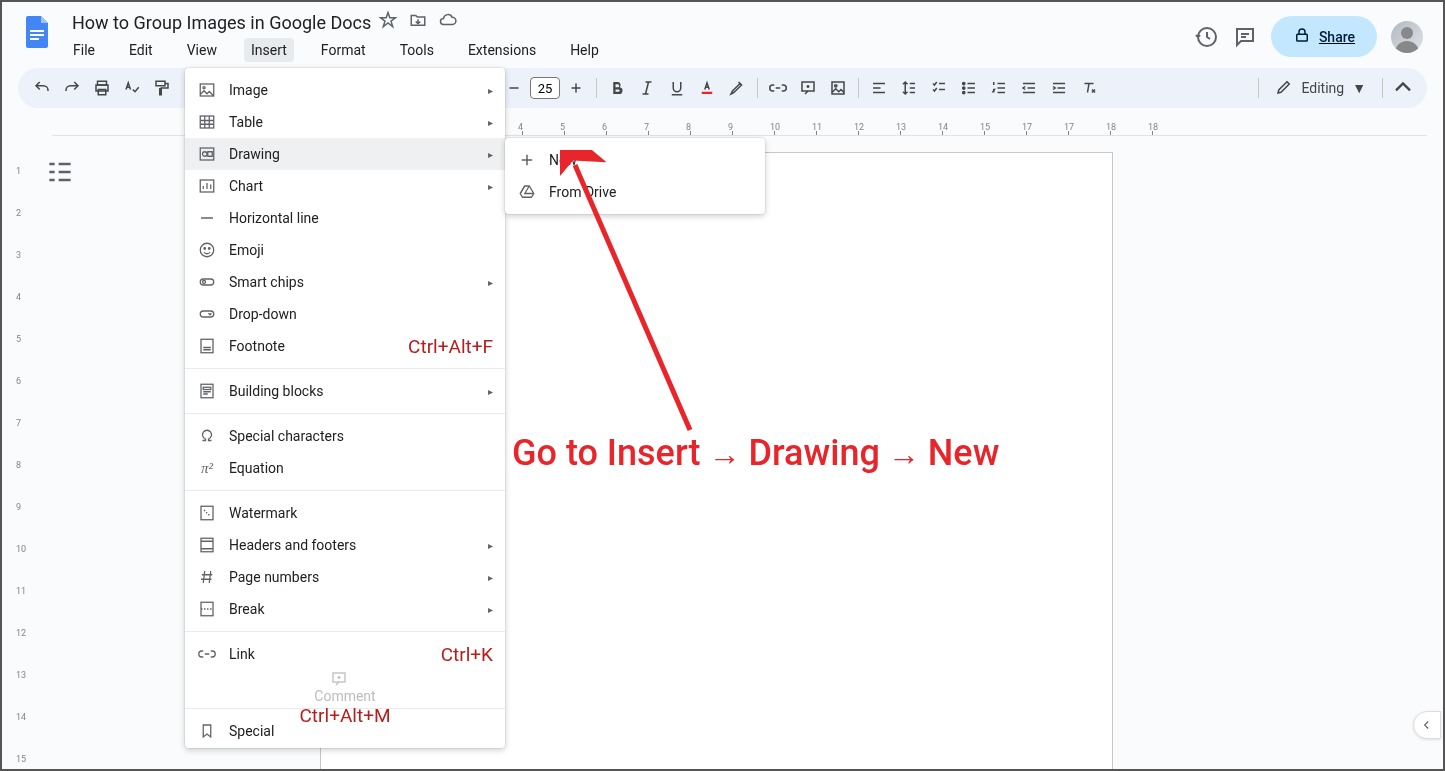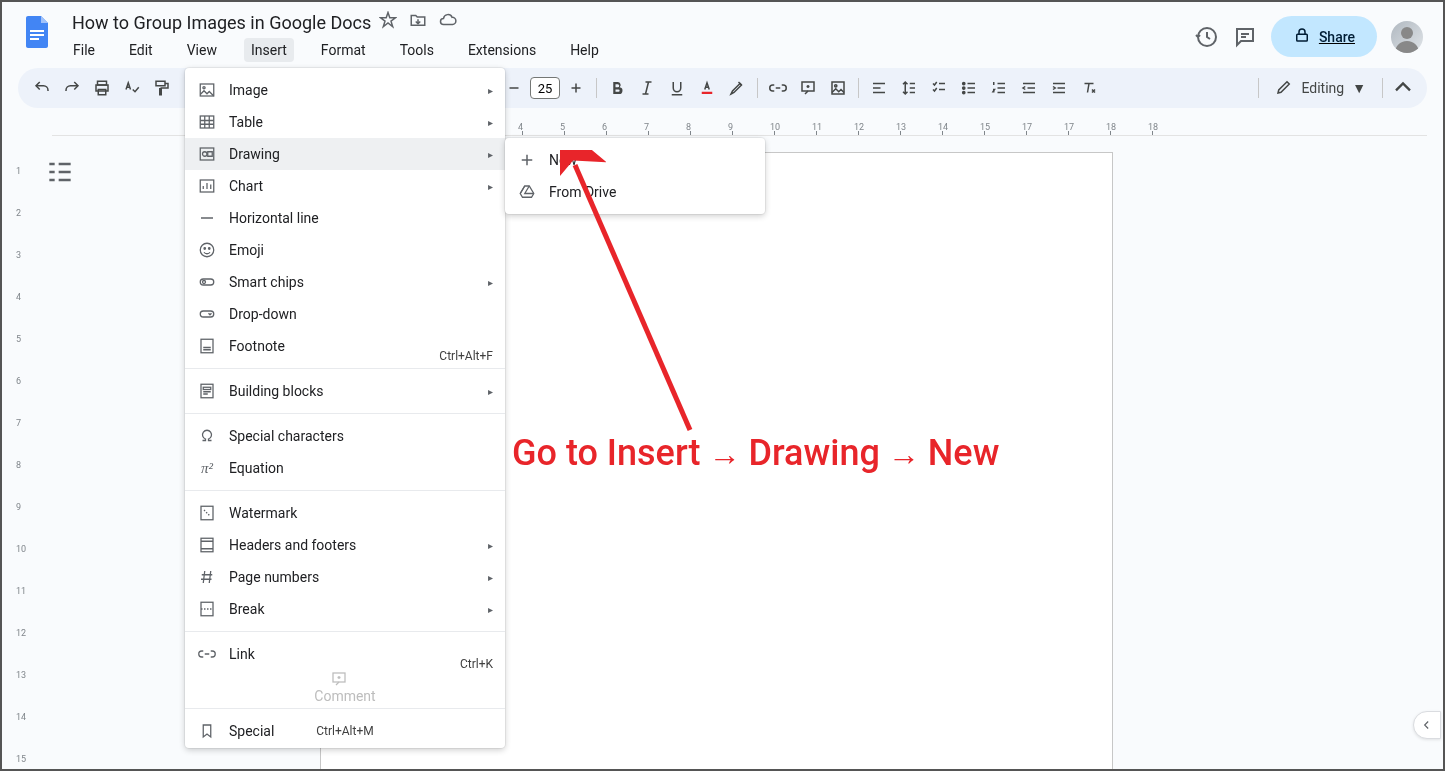--- a/index.html
+++ b/index.html
@@ -49,21 +49,21 @@
 .dropdown { position: absolute; top: 66px; left: 183px; width: 320px; background: #fff; border-radius: 4px; box-shadow: 0 2px 6px rgba(0,0,0,.2), 0 0 0 1px rgba(0,0,0,.05); padding: 6px 0; z-index: 100; max-height: 680px; overflow: hidden; }
 .dd-item { display: flex; align-items: center; height: 32px; padding: 0 12px; font-size: 14px; color: #202124; cursor: pointer; position: relative; }
 .dd-item.highlighted { background: #eef0f2; }
 .dd-item.disabled { color: #bdbdbd; flex-direction: column; }
 .dd-icon { width: 20px; height: 20px; margin-right: 12px; color: #5f6368; display: flex; align-items: center; justify-content: center; }
 .dd-item.disabled .dd-icon { color: #bdbdbd; }
 .dd-icon svg { width: 18px; height: 18px; }
 .dd-label { flex: 1; }
 .dd-equation .dd-icon { font-style: italic; font-family: "Times New Roman", serif; font-size: 15px; }
 .dd-arrow { color: #5f6368; font-size: 10px; }
-.dd-shortcut { color: #404040; font-size: 12px; margin-top: 20px; }
+.dd-shortcut { color: #b91c1c; font-size: 19px; }
 .dd-sep { height: 1px; background: #e8eaed; margin: 6px 0; }
 
 .submenu { position: absolute; top: 136px; left: 503px; width: 260px; background: #fff; border-radius: 4px; box-shadow: 0 2px 6px rgba(0,0,0,.2), 0 0 0 1px rgba(0,0,0,.05); padding: 6px 0; z-index: 101; }
 
 .annotation { position: absolute; z-index: 200; pointer-events: none; }
 .arrow-svg { position: absolute; top: 148px; left: 558px; z-index: 200; pointer-events: none; }
 .annotation-text { position: absolute; top: 430px; left: 510px; font-family: "Comic Sans MS", "Segoe Script", cursive; font-size: 36px; color: #e8252a; font-weight: 500; white-space: nowrap; z-index: 200; pointer-events:none; }
 .annotation-text .arr { font-size: 32px; margin: 0 8px; }
 
 .side-fab { position: absolute; right: 2px; bottom: 30px; width: 28px; height: 28px; background:#fff; border:1px solid #dadce0; border-radius: 50% 0 0 50%; display:flex; align-items:center; justify-content:center; color:#5f6368; cursor:pointer; box-shadow: 0 1px 3px rgba(0,0,0,.1); }

